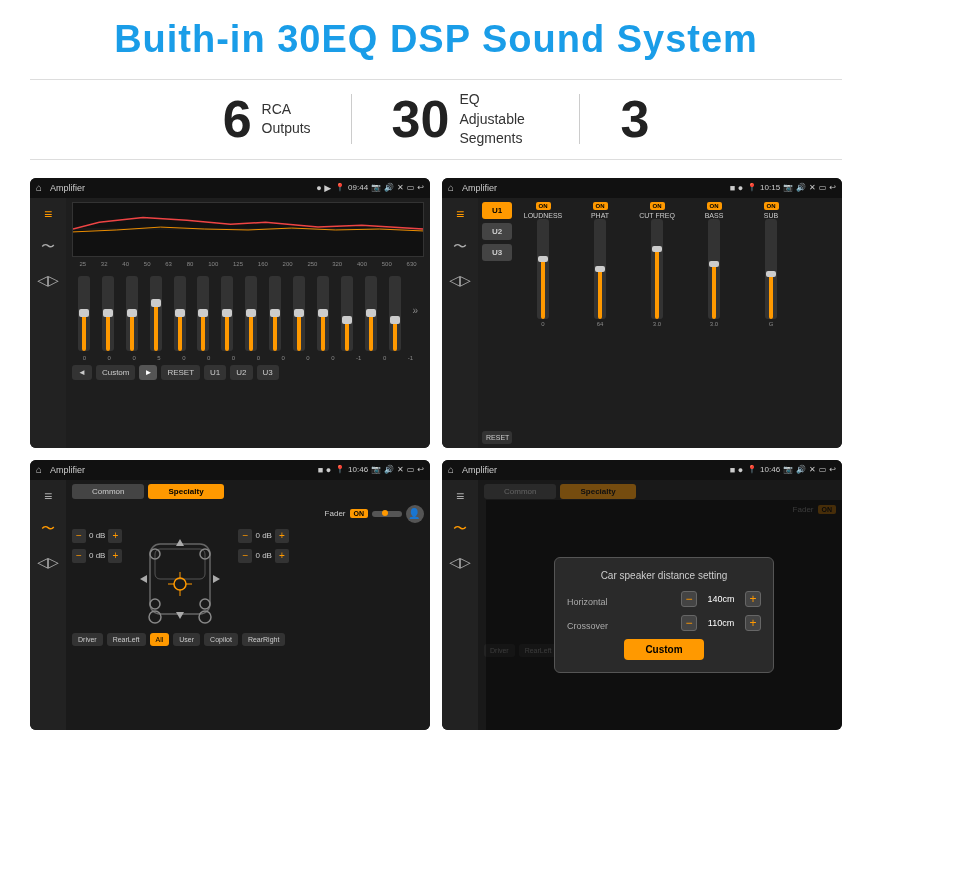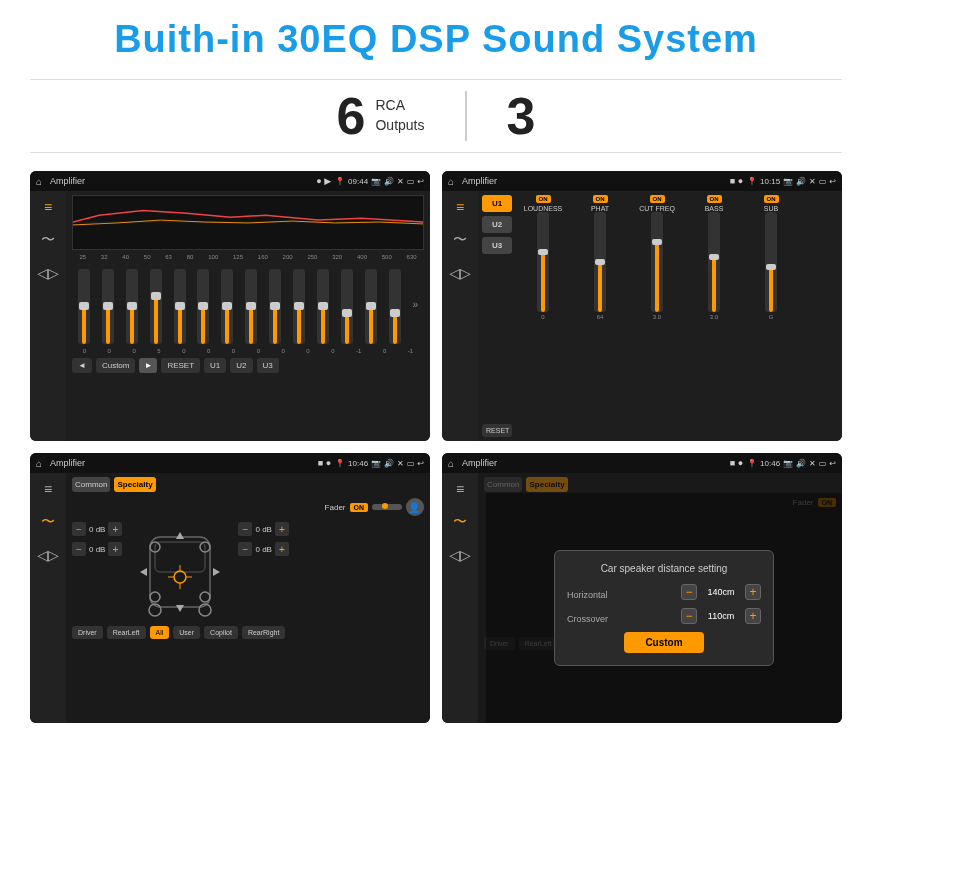--- a/index.html
+++ b/index.html
@@ -333,21 +333,21 @@
       gap: 4px;
       margin-bottom: 6px;
     }
 
     .fader-tab {
       background: #444;
       color: #ccc;
       border: none;
       border-radius: 3px;
       font-size: 8px;
-      padding: 3px 3px;
+      padding: 3px 20px;
       cursor: pointer;
     }
 
     .fader-tab.active { background: #f90; color: #000; font-weight: bold; }
 
     .fader-control-row {
       display: flex;
       align-items: center;
       justify-content: flex-end;
       gap: 4px;
@@ -540,20 +540,24 @@
 <div class="page-wrapper">
 
   <h1 class="main-title">Buith-in 30EQ DSP Sound System</h1>
 
   <div class="stats-row">
     <div class="stat-item">
       <span class="stat-number">6</span>
       <span class="stat-text">RCA<br>Outputs</span>
     </div>
     <div class="stat-divider"></div>
+    <div class="stat-item">
+      <span class="stat-number">30</span>
+      <span class="stat-text">EQ Adjustable<br>Segments</span>
+    </div>
     <div class="stat-divider"></div>
     <div class="stat-item">
       <span class="stat-number">3</span>
     </div>
   </div>
 
   <div class="screens-grid">
 
     <div class="screen-box">
       <div class="status-bar">

